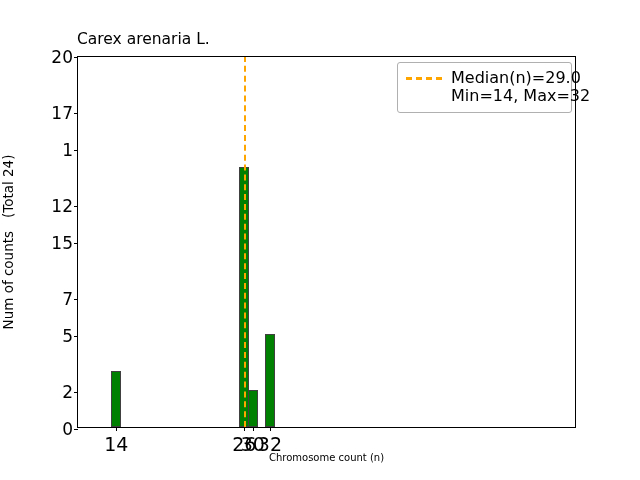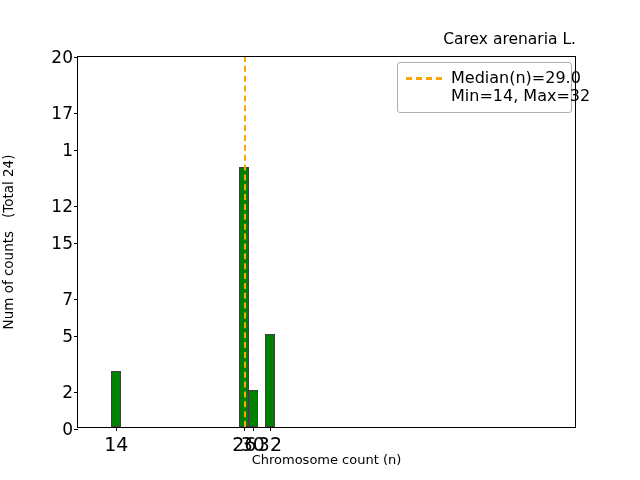--- a/index.html
+++ b/index.html
@@ -20,21 +20,21 @@
     width: 640px;
     height: 480px;
     background: #ffffff;
   }
   
   #chart-title {
     position: absolute;
     left: 77px;
     top: 30px;
     width: 499px;
-    text-align: right;
+    text-align: left;
     font-size: 15.5px;
     color: #000000;
     line-height: 18px;
     white-space: nowrap;
   }
   
   #plot-area {
     position: absolute;
     left: 77px;
     top: 56px;
@@ -113,21 +113,21 @@
     color: #000000;
     white-space: nowrap;
   }
   
   #xlabel {
     position: absolute;
     left: 77px;
     top: 452px;
     width: 499px;
     text-align: center;
-    font-size: 13px;
+    font-size: 10px;
     color: #000000;
     white-space: nowrap;
   }
   #ylabel {
     position: absolute;
     left: 0px;
     top: 56px;
     width: 372px;
     height: 22px;
     transform-origin: 0 0;

